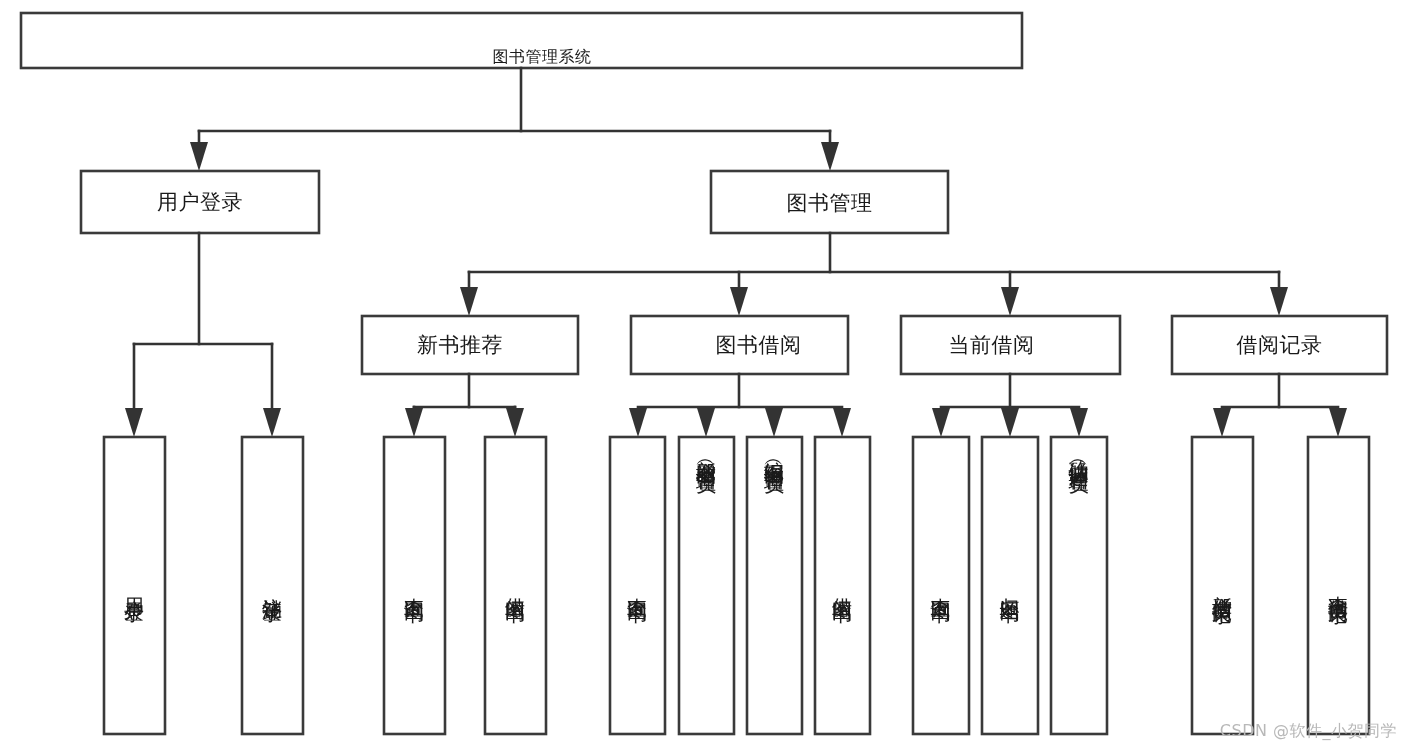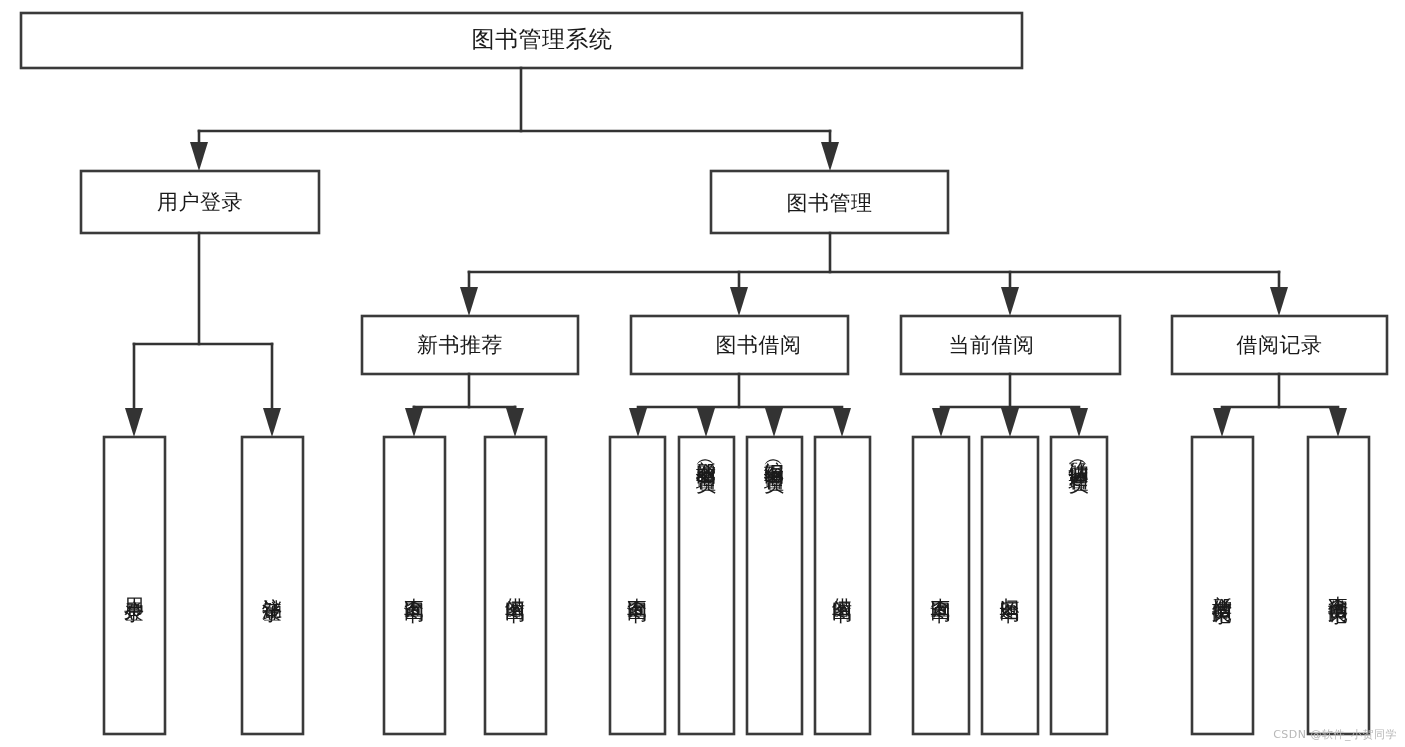--- a/index.html
+++ b/index.html
@@ -64,21 +64,21 @@
     text-orientation: upright;
     letter-spacing: 2px;
     line-height: 1;
     pointer-events: none;
   }
   .watermark {
     position: absolute;
     right: 8px;
     bottom: 5px;
     color: #b8b8b8;
-    font-size: 11px;
+    font-size: 16px;
     letter-spacing: 0.5px;
     white-space: nowrap;
   }
 </style>
 </head>
 <body>
 
 <div id="diagram-root">
 
   <svg class="flow-svg" viewBox="0 0 1405 747">
@@ -156,21 +156,21 @@
 
     <rect class="node-box" x="913" y="437" width="56" height="297"></rect>
     <rect class="node-box" x="982" y="437" width="56" height="297"></rect>
     <rect class="node-box" x="1051" y="437" width="56" height="297"></rect>
 
     <rect class="node-box" x="1192" y="437" width="61" height="297"></rect>
     <rect class="node-box" x="1308" y="437" width="61" height="297"></rect>
 
   </svg>
 
-  <div class="node-label-h" style="left:21px; top:12px; width:1042px; height:55px; font-size:23px;">图书管理系统</div>
+  <div class="node-label-h" style="left:21px; top:30px; width:1042px; height:55px; font-size:16px;">图书管理系统</div>
 
   <div class="node-label-h" style="left:81px; top:171px; width:238px; height:62px;">用户登录</div>
   <div class="node-label-h" style="left:711px; top:171px; width:237px; height:64px;">图书管理</div>
 
   <div class="node-label-h" style="left:362px; top:316px; width:196px; height:58px;border-radius:10px;">新书推荐</div>
   <div class="node-label-h" style="left:631px; top:316px; width:255px; height:58px;">图书借阅</div>
   <div class="node-label-h" style="left:882px; top:316px; width:219px; height:58px;">当前借阅</div>
   <div class="node-label-h" style="left:1172px; top:316px; width:215px; height:58px;">借阅记录</div>
 
   <div class="node-label-v" style="left:104px; top:437px; width:61px; height:297px;">用户登录</div>

